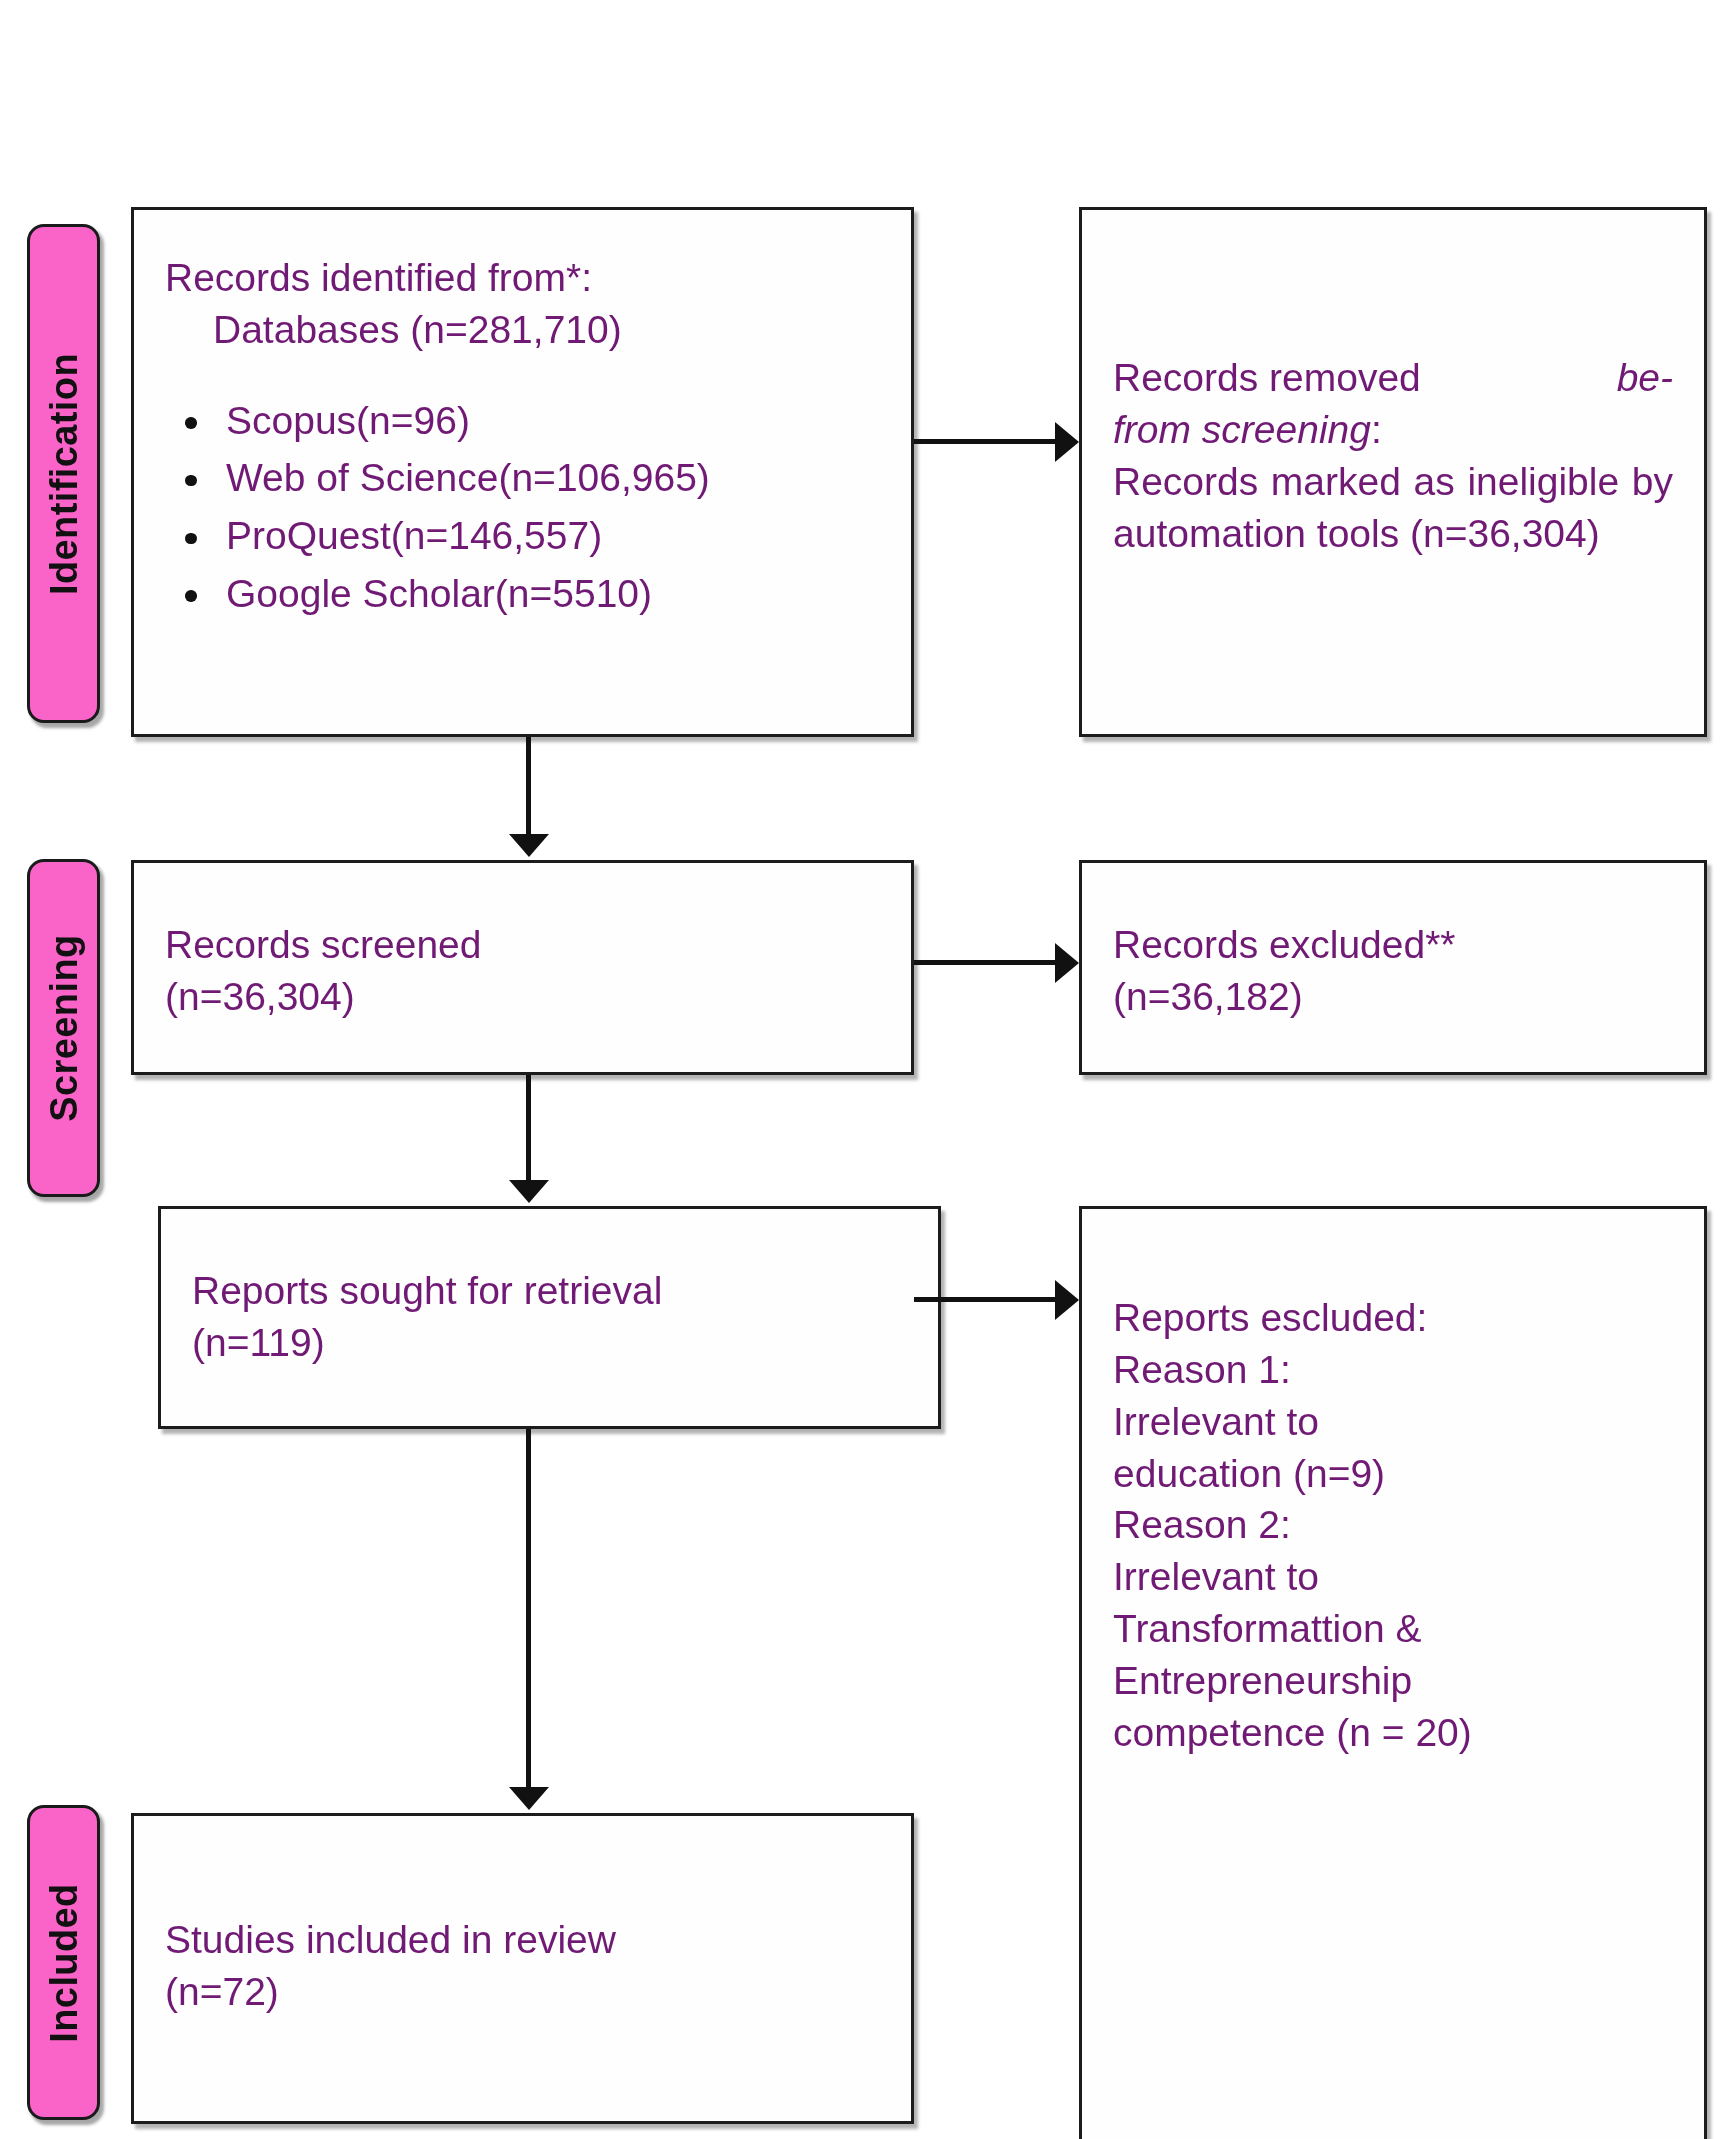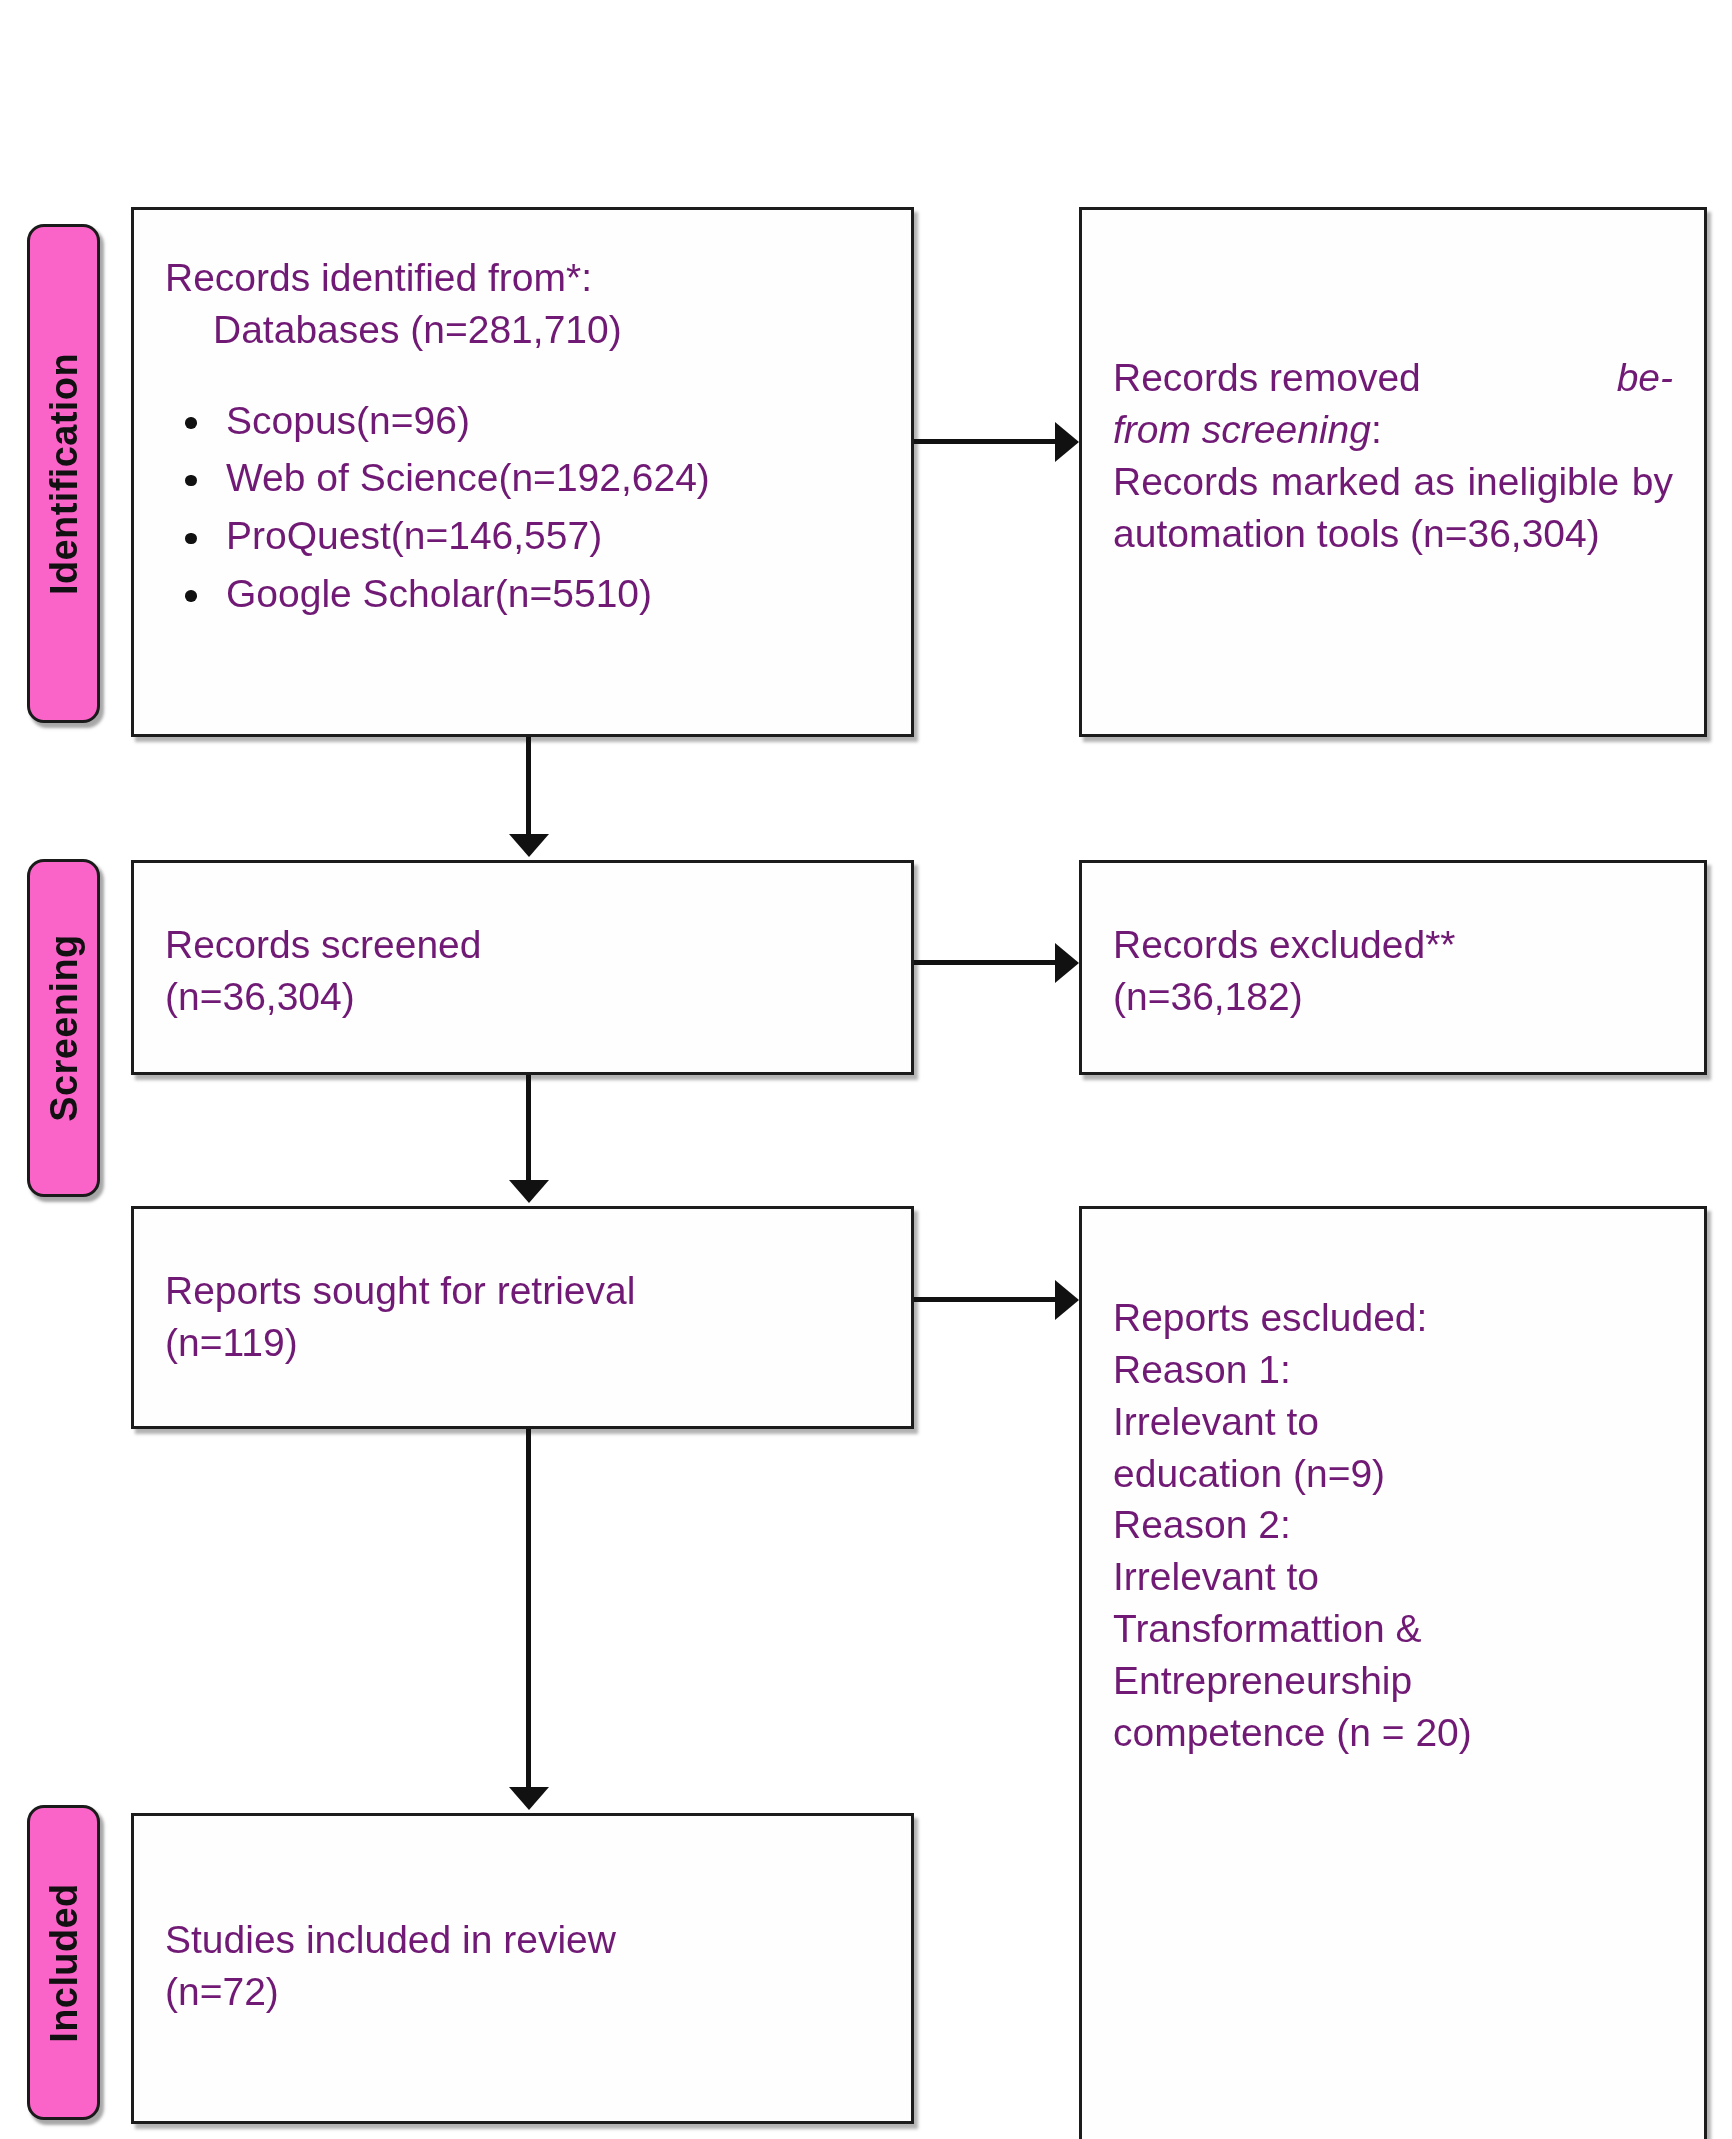--- a/index.html
+++ b/index.html
@@ -92,21 +92,21 @@
 
   
   .col-left  { left: 131px;  width: 783px; }
   
   .col-right { left: 1079px; width: 628px;  }
 
   .box-r1l { top: 207px;  height: 530px; }
   .box-r1r { top: 207px;  height: 530px; }
   .box-r2l { top: 860px; height: 215px; }
   .box-r2r { top: 860px; height: 215px; text-decoration: underline; }
-  .box-r3l { top: 1206px; height: 223px; }
+  .box-r3l { top: 1206px; height: 223px; margin-left: 27px; }
   .box-r3r { top: 1206px; height: 1047px;}
   .box-r4l { top: 1813px; height: 311px; padding-left: 20px; }
 
   .pad-top-190 { top: 42px; }
   .pad-top-240 { top: 98px; margin-top: 44px; }
   .pad-top-90  { top: 56px; }
   .pad-top-r3r { top: 83px; }
   .pad-top-r4  { top: 98px; }
 
   .hang-line { display: block; }
@@ -187,21 +187,21 @@
   <div class="stage stage-included">
     <span class="stage-text">Included</span>
   </div>
 
   <div class="box col-left box-r1l">
     <div class="box-inner pad-top-190">
       <span class="hang-line">Records identified from*:</span>
       <span class="hang-line indent">Databases (n=281,710)</span>
       <ul class="bullets">
         <li>Scopus(n=96)</li>
-        <li>Web of Science(n=192,624)</li>
+        <li>Web of Science(n=106,965)</li>
         <li>ProQuest(n=146,557)</li>
         <li>Google Scholar(n=5510)</li>
       </ul>
     </div>
   </div>
 
   <div class="box col-right box-r1r">
     <div class="box-inner pad-top-240">
       <div style="display:flex;justify-content:space-between;">
         <span>Records removed </span>

